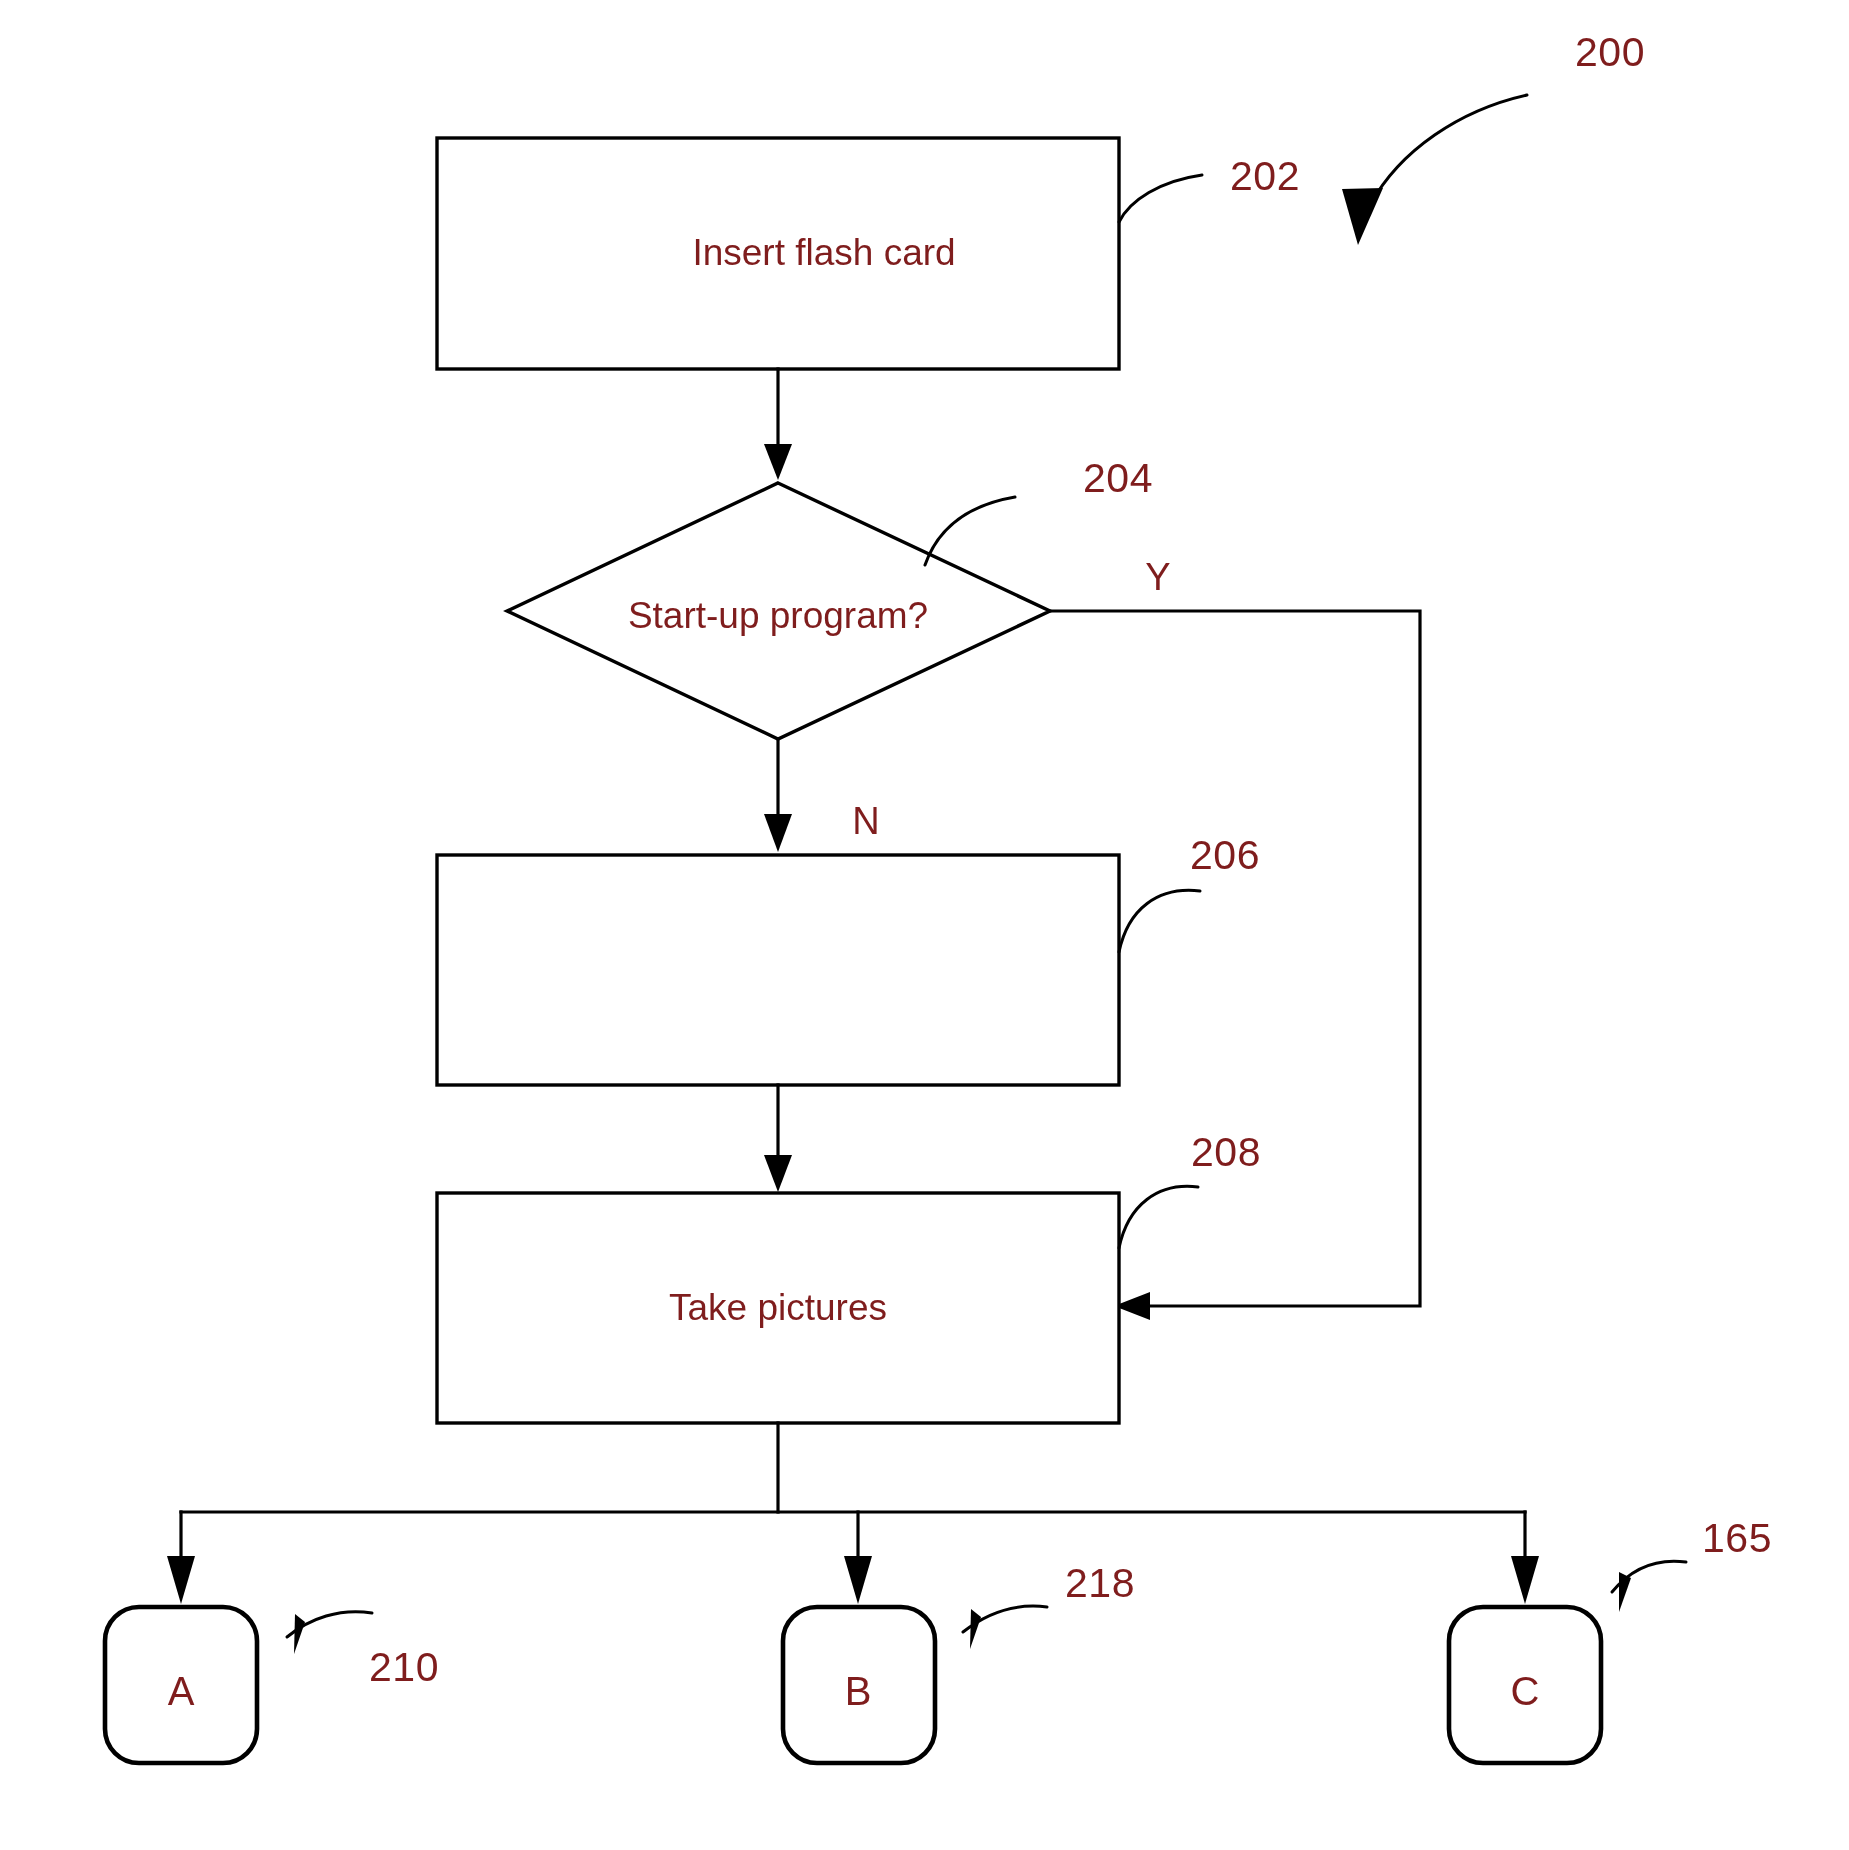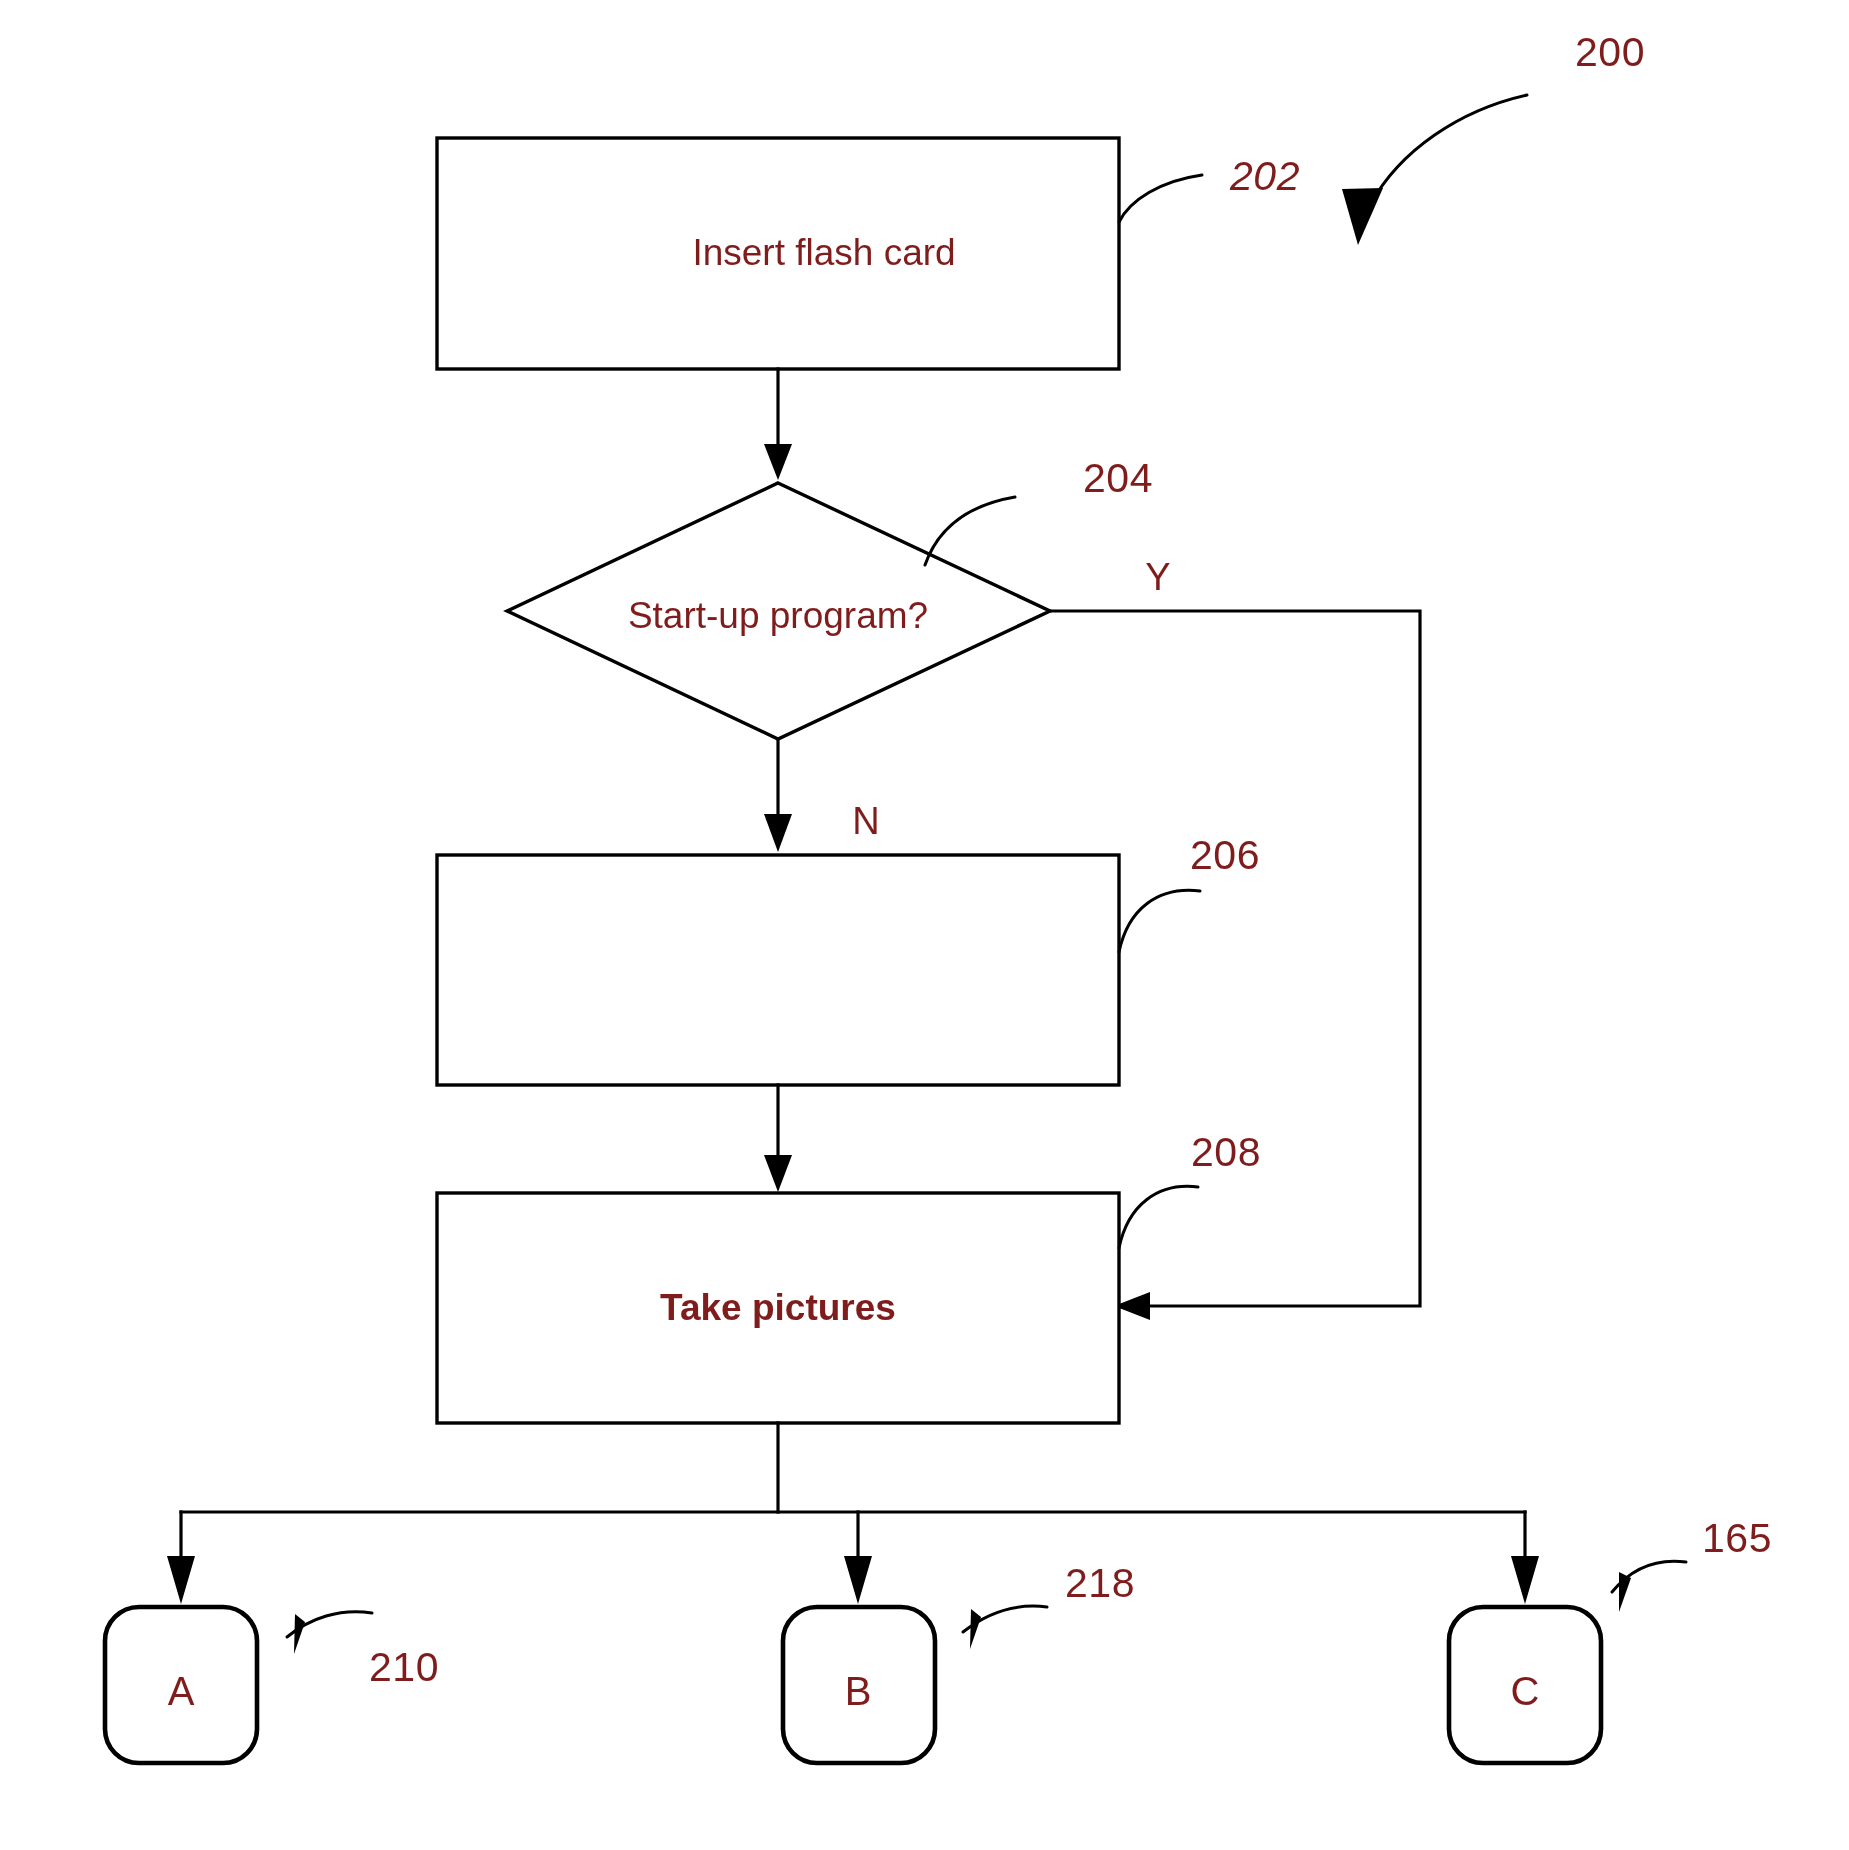--- a/index.html
+++ b/index.html
@@ -135,31 +135,31 @@
 
     <rect class="fc-round" x="1449" y="1607" width="152" height="156" rx="34" ry="34"></rect>
     <path class="fc-leader" d="M 1686,1562 C 1655,1558 1630,1570 1612,1592"></path>
     <polygon class="fc-arrowhead" points="1631,1578 1619,1612 1619,1572"></polygon>
 
   </svg>
 
   <div class="fc-text ref-num" style="left:1610px; top:52px;">200</div>
 
   <div class="fc-text box-label" style="left:824px; top:252px;">Insert flash card</div>
-  <div class="fc-text ref-num" style="left:1265px; top:176px;font-style:italic;">202</div>
+  <div class="fc-text ref-num" style="left:1265px; top:176px;">202</div>
 
   <div class="fc-text box-label" style="left:778px; top:615px;">Start-up program?</div>
   <div class="fc-text ref-num" style="left:1118px; top:478px;">204</div>
 
   <div class="fc-text branch-label" style="left:1158px; top:577px;">Y</div>
   <div class="fc-text branch-label" style="left:866px; top:821px;">N</div>
 
   <div class="fc-text ref-num" style="left:1225px; top:855px;">206</div>
 
-  <div class="fc-text box-label" style="left:778px; top:1307px;font-weight:bold;">Take pictures</div>
+  <div class="fc-text box-label" style="left:778px; top:1307px;">Take pictures</div>
   <div class="fc-text ref-num" style="left:1226px; top:1152px;">208</div>
 
   <div class="fc-text node-label" style="left:181px; top:1691px;">A</div>
   <div class="fc-text ref-num" style="left:404px; top:1667px;">210</div>
 
   <div class="fc-text node-label" style="left:858px; top:1691px;">B</div>
   <div class="fc-text ref-num" style="left:1100px; top:1583px;">218</div>
 
   <div class="fc-text node-label" style="left:1525px; top:1691px;">C</div>
   <div class="fc-text ref-num" style="left:1737px; top:1538px;">165</div>

